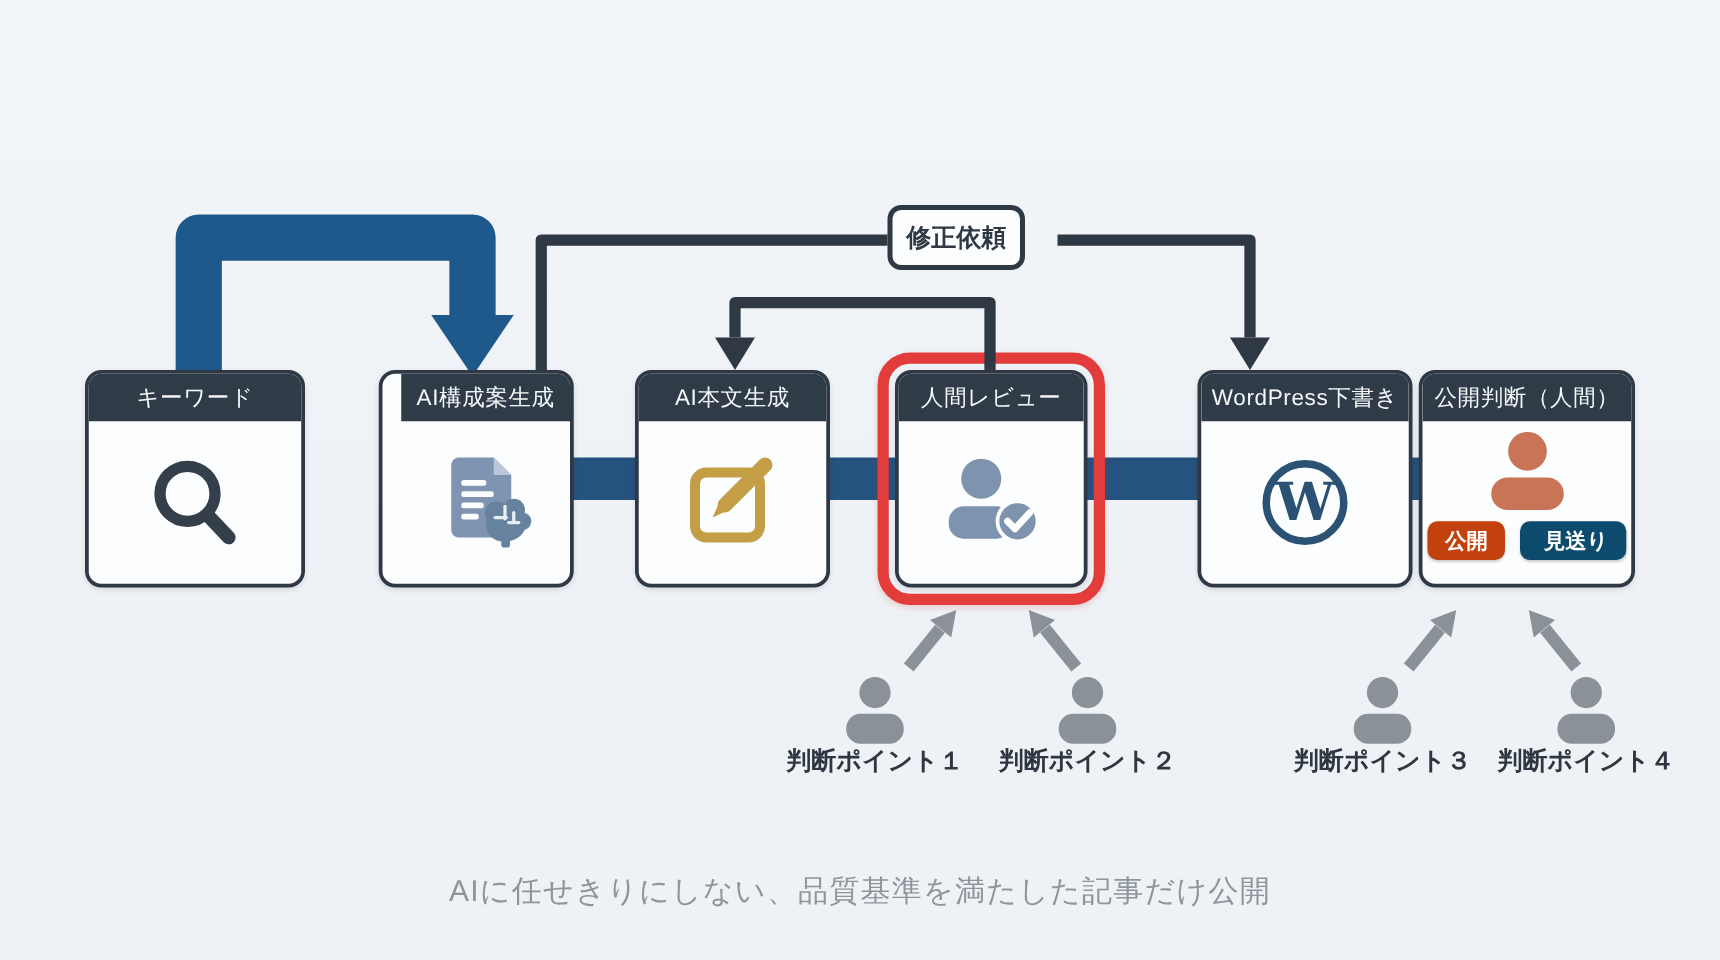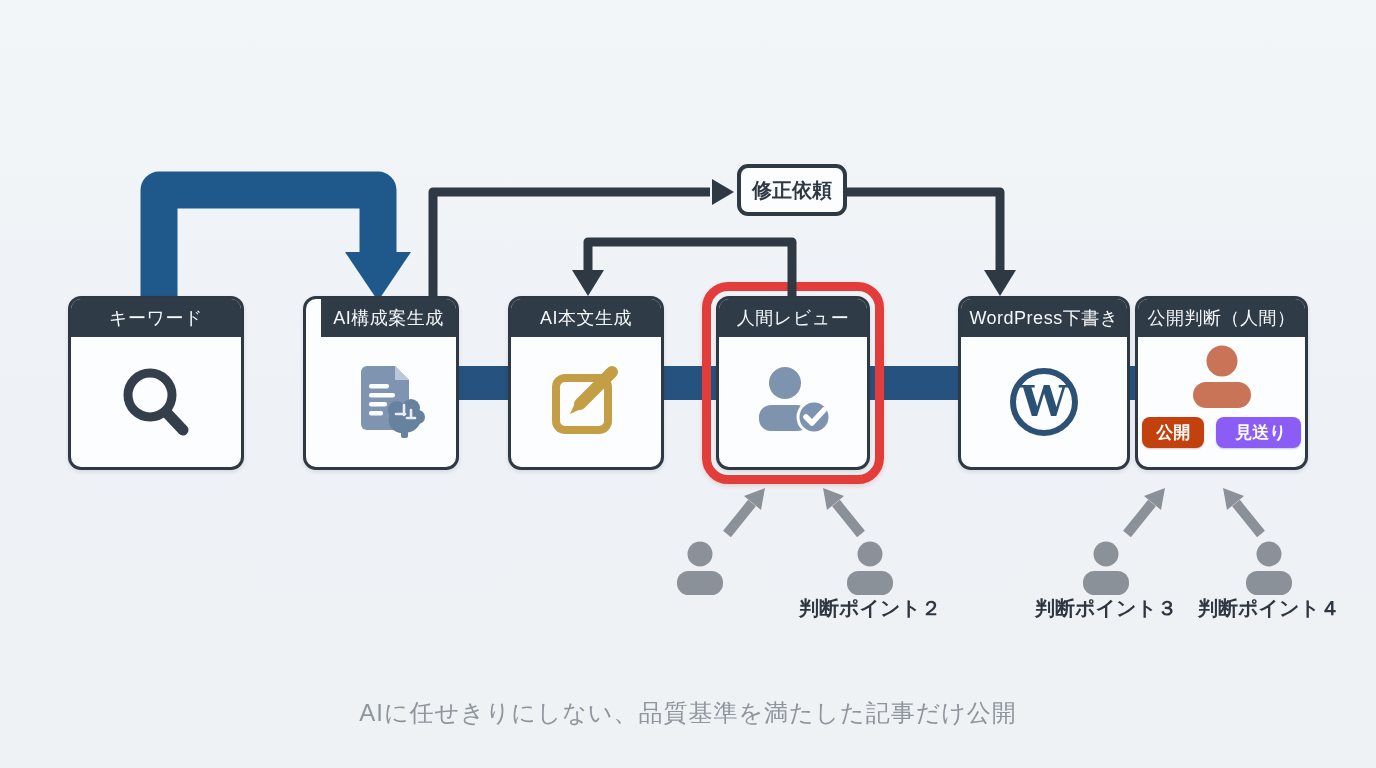--- a/index.html
+++ b/index.html
@@ -55,21 +55,21 @@
     left:702px; top:282px; width:182px; height:202px;
     border:9px solid #e23d3b;
     border-radius:26px;
     box-sizing:border-box;
     z-index:3;
     box-shadow:0 2px 5px rgba(200,50,50,0.18);
   }
 
   .revision-box {
     position:absolute;
-    left:737px; top:164px; width:110px; height:52px;
+    left:710px; top:164px; width:110px; height:52px;
     background:#fcfdfe;
     border:4px solid #2e3944;
     border-radius:11px;
     box-sizing:border-box;
     display:flex; align-items:center; justify-content:center;
     z-index:5;
     font-size:20px; font-weight:bold; color:#2e3944;
     white-space:nowrap;
   }
 
@@ -80,21 +80,21 @@
     color:#ffffff;
     font-family:inherit;
     font-size:17px;
     font-weight:bold;
     padding:5px 14px;
     line-height:21px;
     white-space:nowrap;
     box-shadow:0 1px 2px rgba(0,0,0,0.2);
   }
   .pill-btn.green { background:#c2410c; }
-  .pill-btn.red   { background:#8b5cf6;padding-left:19px; }
+  .pill-btn.red   { background:#0c4a6e;padding-left:19px; }
 
   .dp-label {
     position:absolute;
     top:595px;
     width:210px;
     text-align:center;
     font-size:20px;
     font-weight:600;
     color:#2e3741;
     z-index:2;
@@ -257,19 +257,20 @@
       <polygon points="712,179 712,205 734,192"></polygon>
       <polygon points="984,270 1016,270 1000,296"></polygon>
       <polygon points="572,270 604,270 588,296"></polygon>
     </g>
   </svg>
 
   <div class="revision-box">
     <span>修正依頼</span>
   </div>
 
+  <div class="dp-label" style="left:595px;">判断ポイント１</div>
   <div class="dp-label" style="left:765px;">判断ポイント２</div>
   <div class="dp-label" style="left:1001px;">判断ポイント３</div>
   <div class="dp-label" style="left:1164px;">判断ポイント４</div>
 
   <div class="caption">AIに任せきりにしない、品質基準を満たした記事だけ公開</div>
 
 </div>
 
 </body></html>

